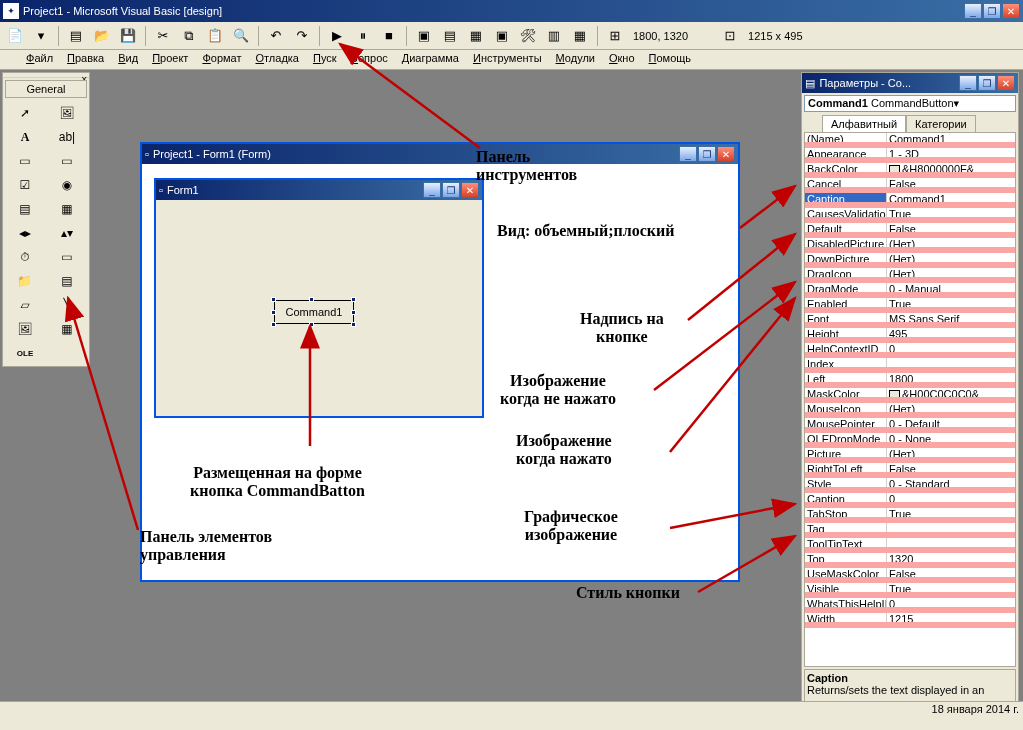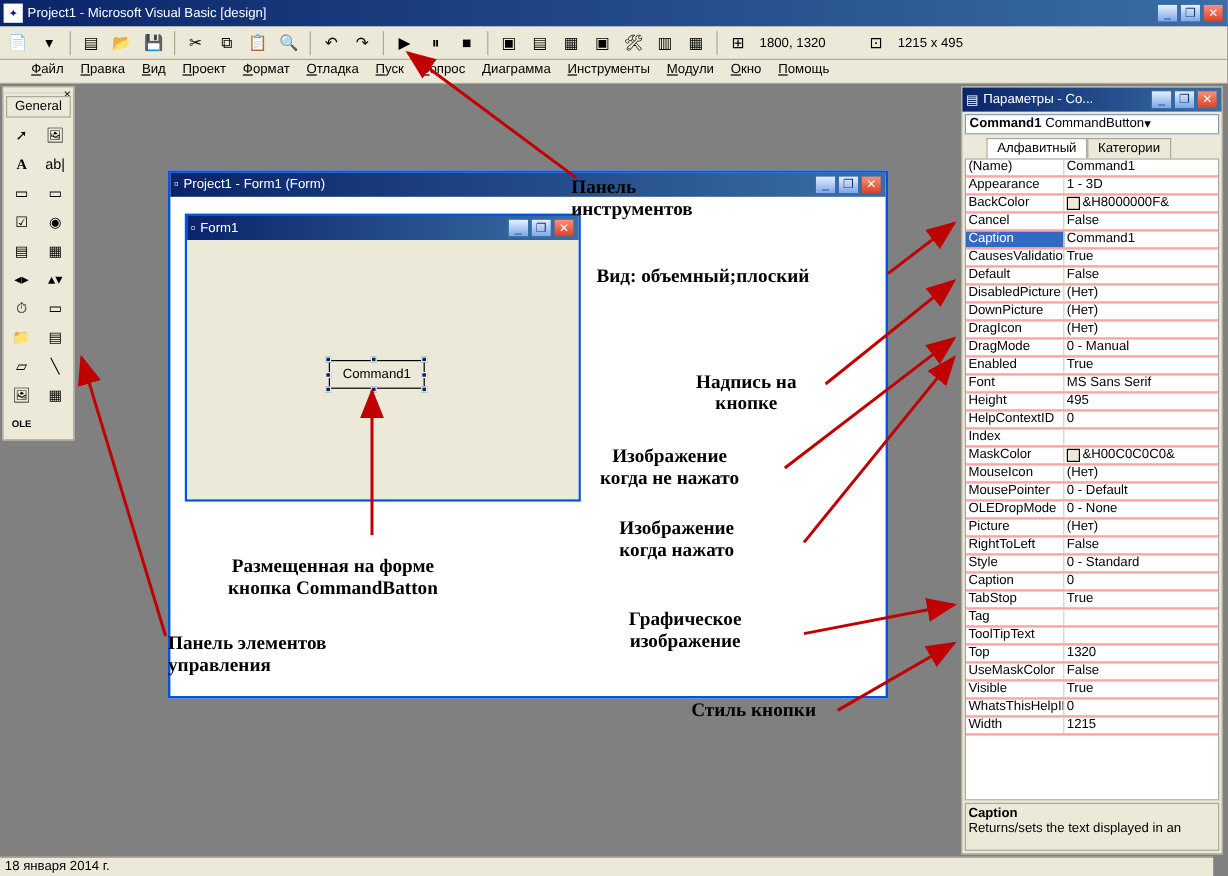--- a/index.html
+++ b/index.html
@@ -62,21 +62,21 @@
 .menu-item { padding: 2px 6px; text-decoration: underline; text-decoration-color: transparent; }
 .menu-item::first-letter { text-decoration: underline; }
 .workspace {
   position: absolute;
   top: 70px; left: 0; right: 0; bottom: 16px;
   background: #808080;
 }
 .toolbox {
   position: absolute;
   left: 2px; top: 2px;
-  width: 60px;
+  width: 88px;
   background: #ece9d8;
   border: 1px solid #aca899;
 }
 .toolbox-hdr {
   background: #ece9d8;
   text-align: center;
   font-size: 11px;
   padding: 2px 0;
   border-bottom: 1px solid #d4d0c8;
   position: relative;
@@ -161,21 +161,21 @@
 }
 .props-tab.active { background: #fff; }
 .props-list {
   flex: 1;
   margin: 0 2px;
   background: #fff;
   border: 1px solid #aca899;
   overflow-y: auto;
   font-size: 11px;
 }
-.prop-row { display: flex; border-bottom: 2px solid #fca5a5; height: 15px; }
+.prop-row { display: flex; border-bottom: 6px solid #fca5a5; height: 15px; }
 .prop-name { width: 82px; padding: 0 2px; border-right: 1px solid #d4d0c8; white-space: nowrap; overflow: hidden; }
 .prop-val { flex: 1; padding: 0 2px; white-space: nowrap; overflow: hidden; }
 .prop-row.selected .prop-name { background: #316ac5; color: #fff; }
 .props-desc {
   margin: 2px;
   border: 1px solid #aca899;
   background: #ece9d8;
   padding: 2px;
   font-size: 11px;
   height: 40px;
@@ -184,25 +184,25 @@
 .annotation {
   position: absolute;
   color: #000000;
   font-family: "Times New Roman", serif;
   font-weight: bold;
   font-size: 16px;
   line-height: 1.15;
 }
 .statusbar {
   position: absolute;
-  bottom: 0; left: 0; right: 12px;
-  height: 16px;
+  bottom: 0; left: 0; right: 0;
+  height: 29px;
   background: #ece9d8;
   border-top: 1px solid #aca899;
-  display: flex; 
+  display: flex; justify-content: flex-end;
   font-size: 11px; padding: 1px 4px;
 }
 svg.arrow { position: absolute; pointer-events: none; }
 .color-swatch { display:inline-block; width:11px; height:11px; border:1px solid #000; vertical-align:middle; margin-right:2px; background:#ece9d8; }
 </style>
 </head>
 <body>
 
 <div class="titlebar">
   <span class="vb-icon">✦</span>
@@ -418,20 +418,24 @@
         </div>
         <div class="prop-row">
           <div class="prop-name">HelpContextID</div>
           <div class="prop-val">0</div>
         </div>
         <div class="prop-row">
           <div class="prop-name">Index</div>
           <div class="prop-val"></div>
         </div>
         <div class="prop-row">
+          <div class="prop-name">Left</div>
+          <div class="prop-val">1800</div>
+        </div>
+        <div class="prop-row">
           <div class="prop-name">MaskColor</div>
           <div class="prop-val"><span class="color-swatch"></span>&amp;H00C0C0C0&amp;</div>
         </div>
         <div class="prop-row">
           <div class="prop-name">MouseIcon</div>
           <div class="prop-val">(Нет)</div>
         </div>
         <div class="prop-row">
           <div class="prop-name">MousePointer</div>
           <div class="prop-val">0 - Default</div>

